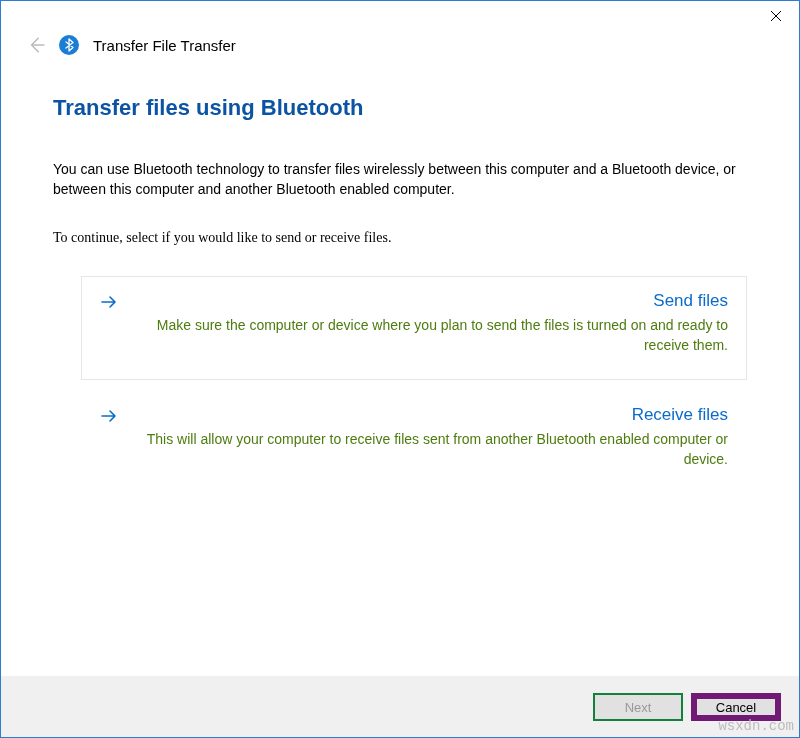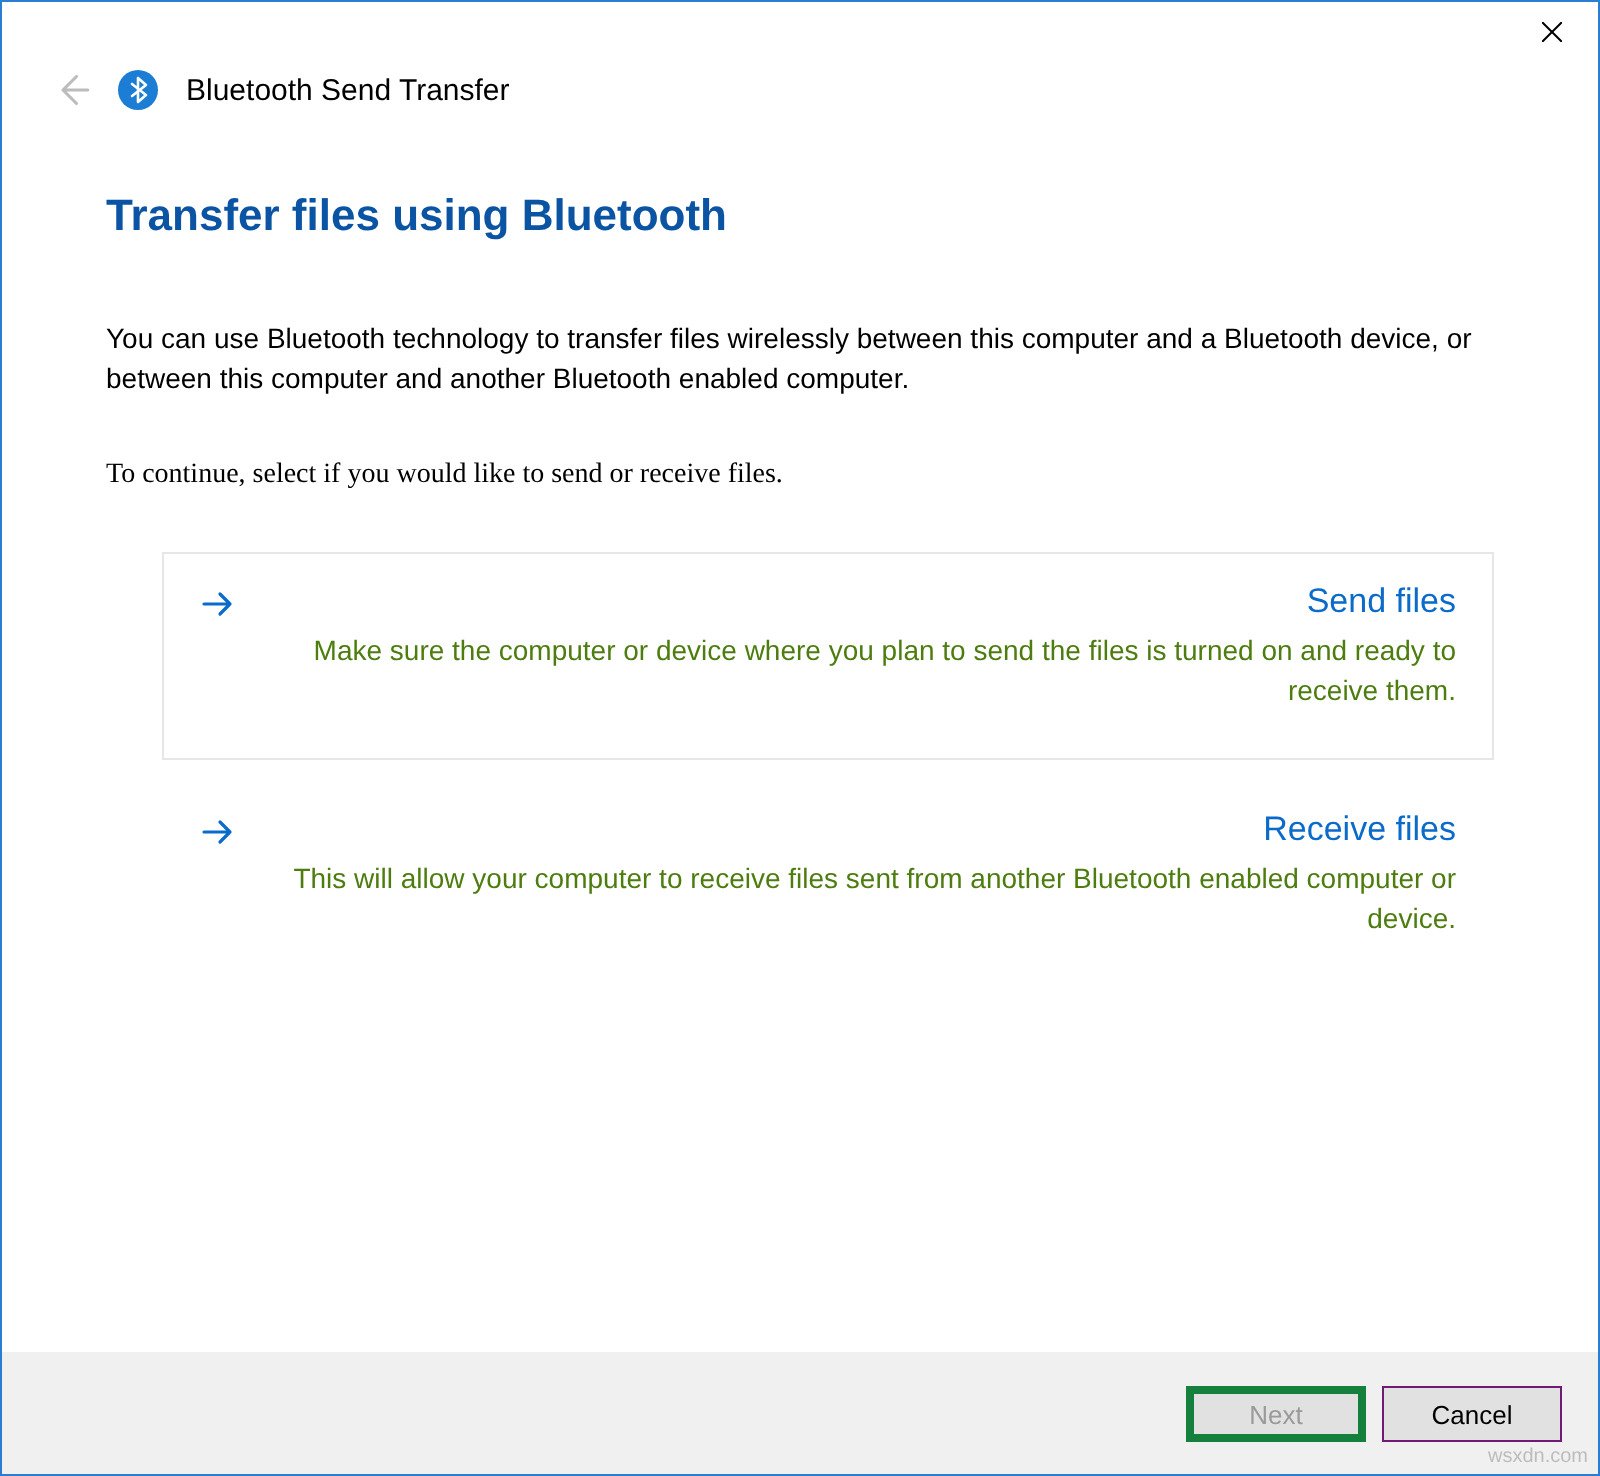--- a/index.html
+++ b/index.html
@@ -129,38 +129,38 @@
       padding: 16px 18px;
       display: flex;
       justify-content: flex-end;
       gap: 8px;
       border-top: 1px solid #f0f0f0;
     }
     .btn {
       min-width: 90px;
       height: 28px;
       background: #e1e1e1;
-      border: 1px solid #701a75;
+      border: 6px solid #701a75;
       font-family: inherit;
       font-size: 13px;
       cursor: pointer;
       padding: 0 14px;
     }
     .btn.disabled {
       color: #9a9a9a;
       cursor: default;
-      border: 4px solid #15803d;
+      border: 2px solid #15803d;
     }
     .watermark {
       position: fixed;
       bottom: 4px;
       right: 6px;
-      font-size: 10px;
+      font-size: 14px;
       color: #bdbdbd;
-      font-family: Liberation Sans, sans-serif;
+      font-family: Liberation Mono, monospace;
     }
   </style>
 </head>
 <body>
 
 <div class="window">
 
   <div class="titlebar">
     <div class="close-btn">
       <svg viewBox="0 0 10 10">
@@ -174,21 +174,21 @@
     <div class="back-btn">
       <svg viewBox="0 0 16 16">
         <path d="M10 2 L4 8 L10 14 M4 8 L15 8" stroke="#bcbcbc" stroke-width="1.4" fill="none" stroke-linecap="round" stroke-linejoin="round"></path>
       </svg>
     </div>
     <span class="bt-icon">
       <svg viewBox="0 0 10 14">
         <path d="M5 1 L5 13 L9 9.5 L2 4 M5 1 L9 4.5 L2 10" stroke="#fff" stroke-width="1.3" fill="none" stroke-linejoin="round" stroke-linecap="round"></path>
       </svg>
     </span>
-    <span class="header-title">Bluetooth Send Transfer</span>
+    <span class="header-title">Transfer File Transfer</span>
   </div>
 
   <div class="content">
     <h1 class="page-title">Transfer files using Bluetooth</h1>
     <p class="intro">You can use Bluetooth technology to transfer files wirelessly between this computer and a Bluetooth device, or between this computer and another Bluetooth enabled computer.</p>
     <p class="instr">To continue, select if you would like to send or receive files.</p>
 
     <div class="option-list">
 
       <div class="option selected">

